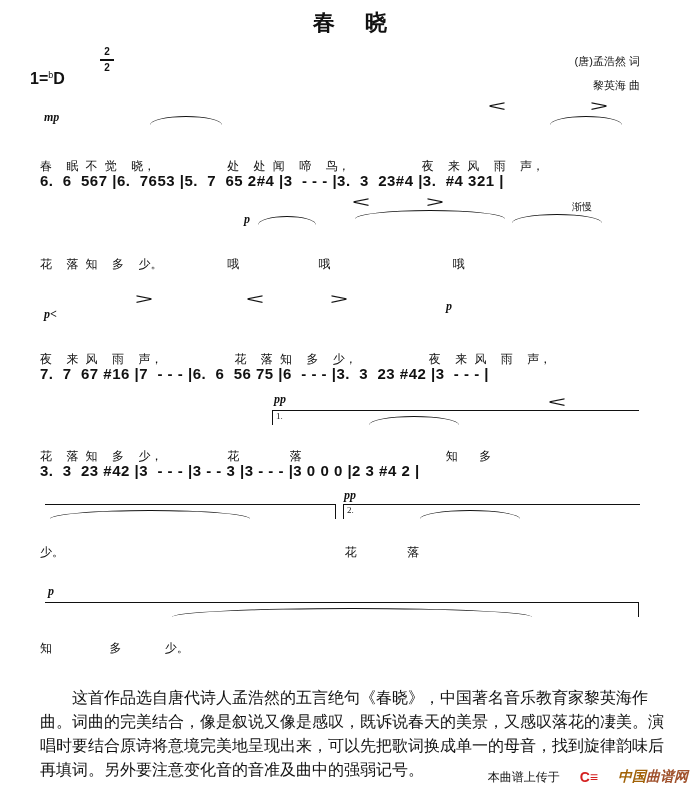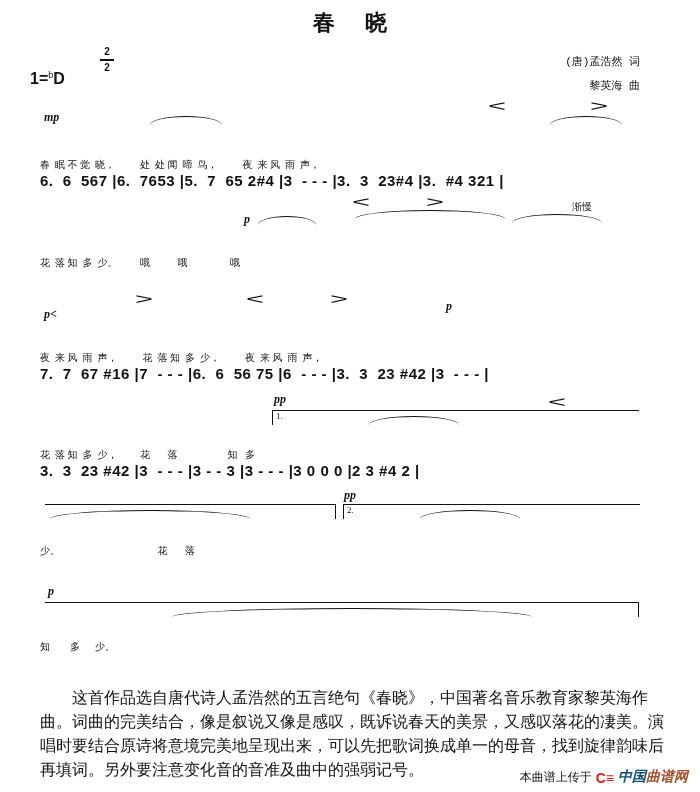--- a/index.html
+++ b/index.html
@@ -5,38 +5,38 @@
   html, body { margin: 0; padding: 0; background: #ffffff; }
   body { width: 700px; height: 792px; position: relative; overflow: hidden;
          font-family: "Liberation Sans", "DejaVu Sans", sans-serif; color: #111; }
   .abs { position: absolute; }
   .title { top: 8px; left: 0; width: 700px; text-align: center; font-size: 22px; font-weight: bold;
            font-family: "DejaVu Sans", sans-serif; letter-spacing: 30px; padding-left: 30px; box-sizing: border-box; }
   .key { top: 50px; left: 30px; font-size: 16px; font-weight: bold; font-family: "Liberation Sans", sans-serif; margin-top: 20px; }
   .key sup { font-size: 9px; font-weight: normal; }
   .timesig { top: 46px; left: 100px; width: 14px; text-align: center; font-weight: bold; font-size: 10px; line-height: 12px; }
   .timesig .bar { display: block; height: 1.5px; background: #111; margin: 1px 0; }
-  .credit { right: 60px; font-size: 11px; font-family: Liberation Mono, monospace; text-align: right; }
+  .credit { right: 60px; font-size: 11px; font-family: Liberation Sans, sans-serif; text-align: right; }
   .row { position: absolute; left: 0; width: 700px; height: 90px; }
   .notes { position: absolute; top: 34px; left: 40px; font-size: 15px; font-weight: bold; white-space: pre;
            font-family: "Liberation Sans", sans-serif; letter-spacing: 0.5px; margin-top: 46px; }
-  .lyrics { position: absolute; top: 66px; left: 40px; font-size: 10px; white-space: pre;
-            font-family: Liberation Serif, serif; }
+  .lyrics { position: absolute; top: 66px; left: 40px; font-size: 12px; white-space: pre;
+            font-family: Liberation Mono, monospace; }
   .dyn { position: absolute; font-style: italic; font-weight: bold; font-family: "Liberation Serif", serif; font-size: 12px; }
   .hair { position: absolute; font-size: 14px; transform: scaleX(2.2); transform-origin: left; }
   .volta { position: absolute; border-top: 1.5px solid #111; height: 14px; }
   .volta .lbl { position: absolute; top: 0; left: 3px; font-size: 9px; font-family: "Liberation Serif", serif; }
   .volta.l { border-left: 1.5px solid #111; }
   .volta.r { border-right: 1.5px solid #111; }
   .slur { position: absolute; border-top: 1.5px solid #111; border-radius: 50% 50% 0 0 / 100% 100% 0 0; height: 8px; }
   .desc { left: 40px; width: 625px; font-size: 16px; line-height: 24px; font-family: "DejaVu Serif", serif; text-indent: 2em; }
-  .footer { right: 12px; top: 768px; font-size: 12px; display: flex; align-items: flex-end; gap: 4px; }
+  .footer { right: 12px; top: 768px; font-size: 12px; display: flex; align-items: center; gap: 20px; }
   .logo-mark { color: #d42020; font-weight: bold; font-size: 14px; }
   .logo-text { font-weight: bold; font-style: italic; font-size: 14px; }
-  .logo-text .a { color: #0c4a6e; } .logo-text .b { color: #a0522d; }
+  .logo-text .a { color: #a16207; } .logo-text .b { color: #a0522d; }
 </style>
 </head>
 <body>
 
 <div class="abs title">春晓</div>
 
 <div class="abs key">
   <span>1=</span><sup>b</sup><span>D</span>
 </div>
 <div class="abs timesig">

